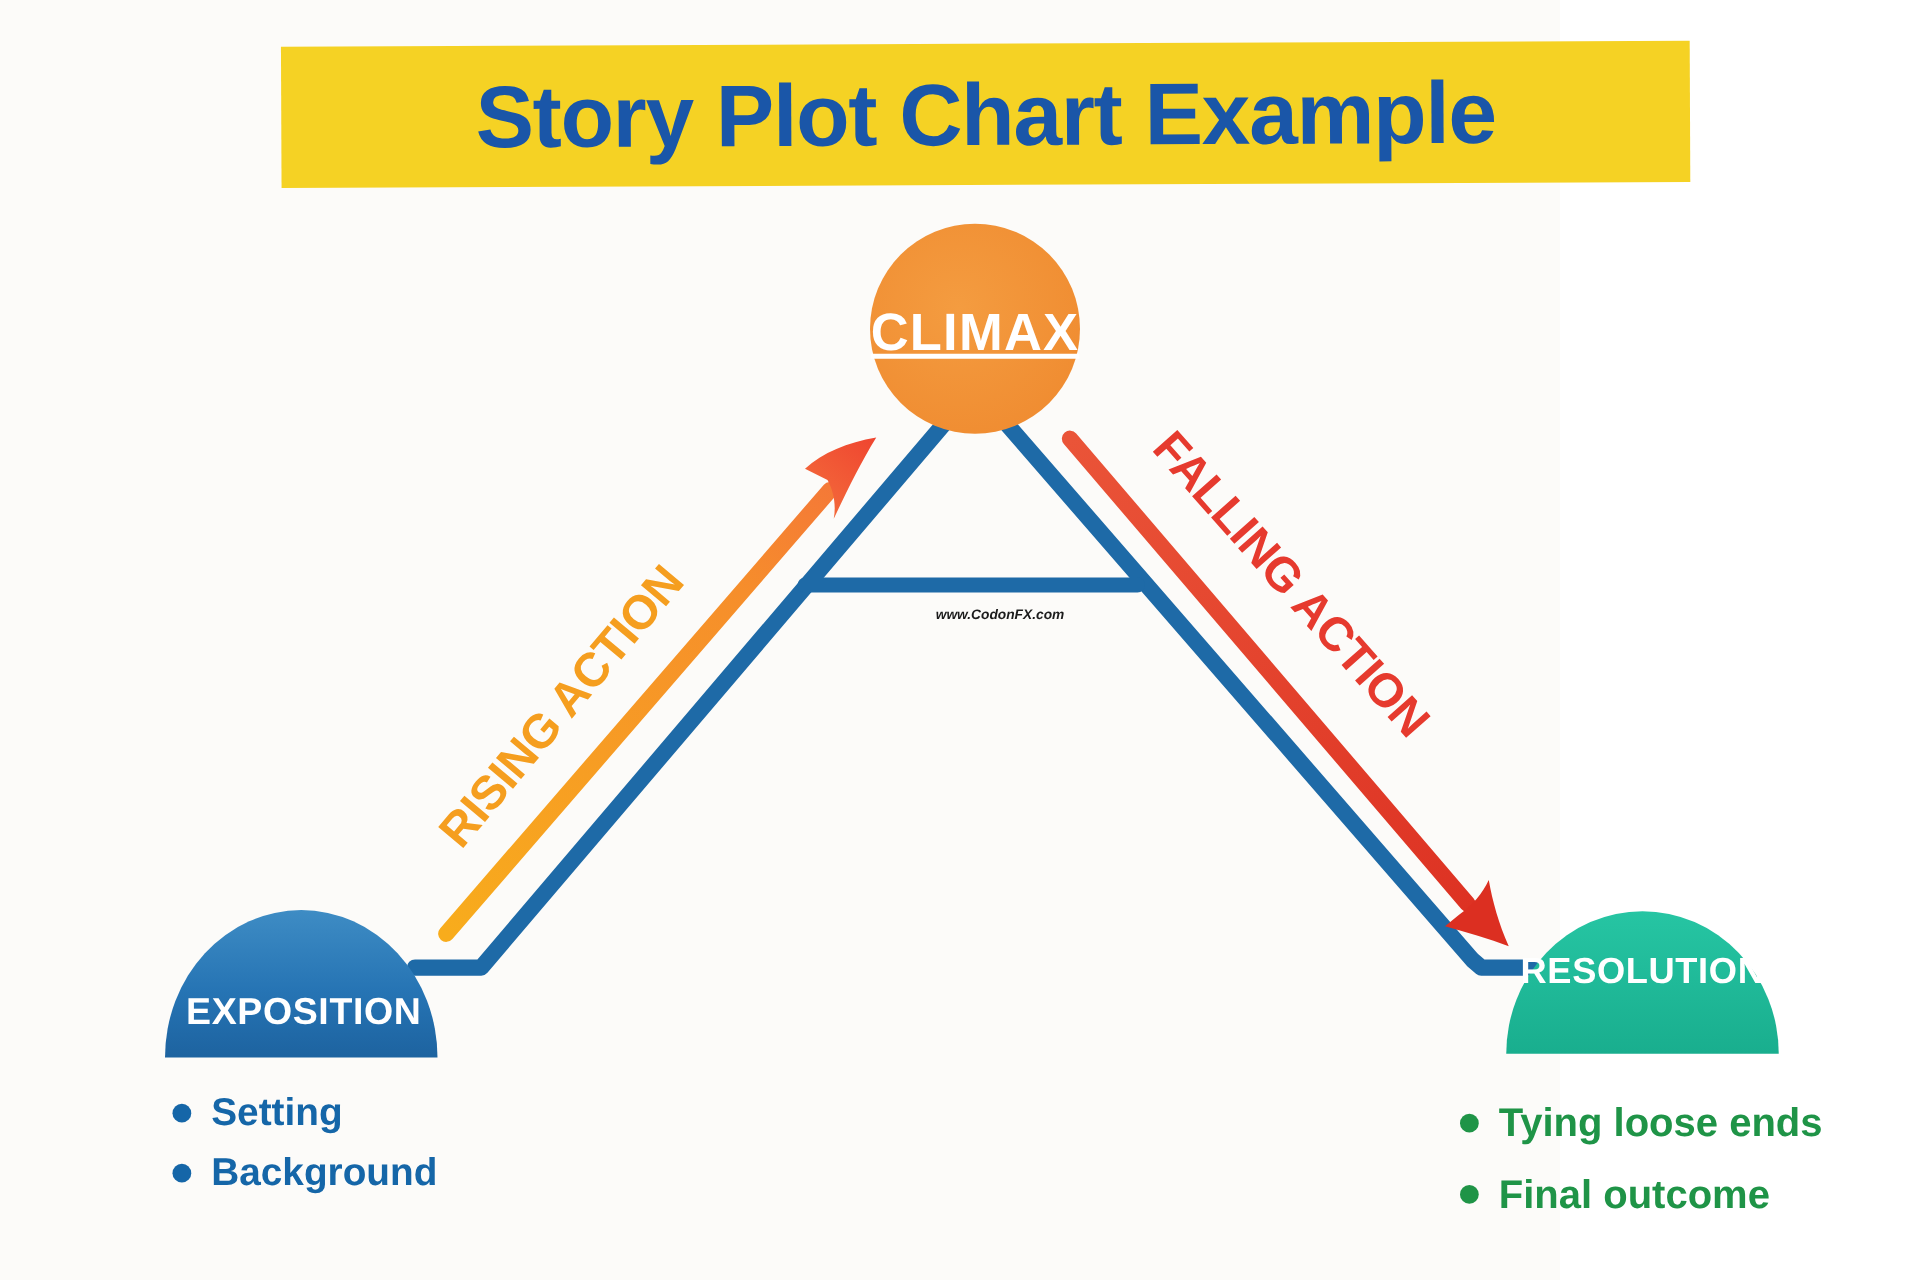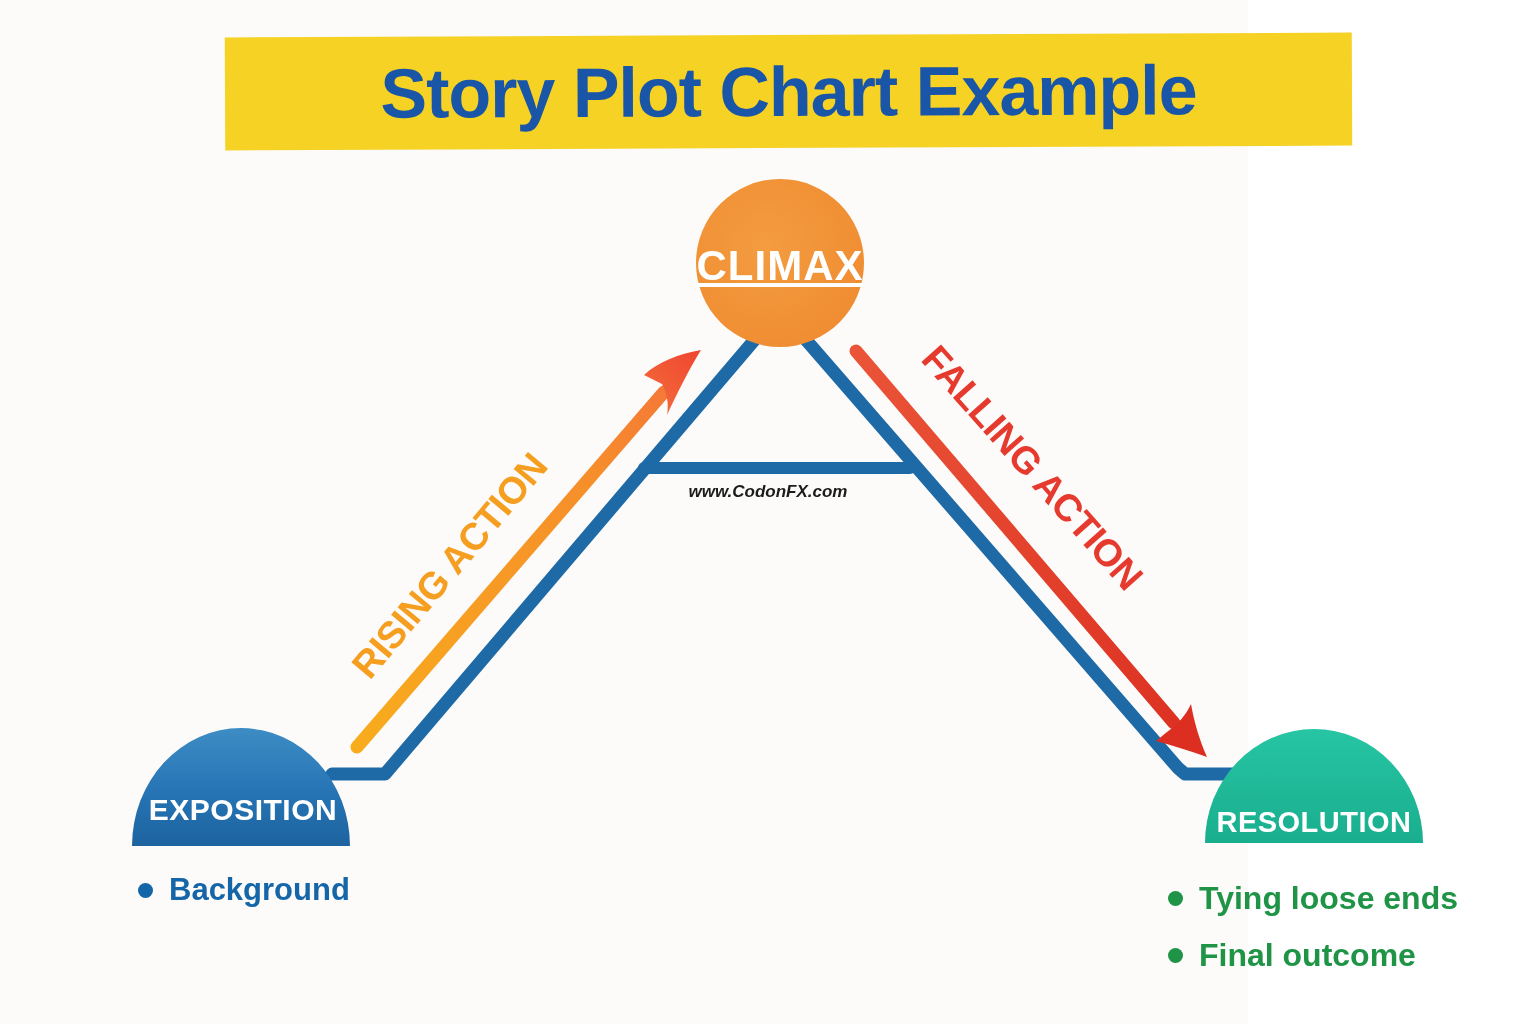--- a/index.html
+++ b/index.html
@@ -44,38 +44,38 @@
   
   .node-label {
     position: absolute;
     transform: translate(-50%, -50%);
     color: #FFFFFF;
     font-weight: 800;
     white-space: nowrap;
   }
   .climax-label     { left: 780px;  top: 266px; font-size: 42px; letter-spacing: 1px; text-decoration: underline; }
   .exposition-label { left: 243px;  top: 810px; font-size: 30px; letter-spacing: 0.5px; }
-  .resolution-label { left: 1314px; top: 778px; font-size: 29px; letter-spacing: 0.5px; margin-top: 44px; }
+  .resolution-label { left: 1314px; top: 778px; font-size: 29px; letter-spacing: 0.5px; }
 
   .conflict-label {
     position: absolute;
     left: 780px; top: 450px;
     transform: translate(-50%, -50%);
     font-size: 34px;
     font-weight: 800;
     letter-spacing: 2px;
     color: var(--conflict-slate, #7A94BB);
     white-space: nowrap;
   }
 
   .watermark {
     position: absolute;
-    left: 768px; top: 492px;
+    left: 800px; top: 492px;
     transform: translate(-50%, -50%);
-    font-size: 17px;
+    font-size: 11px;
     font-style: italic;
     font-weight: 600;
     color: var(--watermark-ink, #1C1C1C);
     white-space: nowrap;
   }
 
   
   .edge-label {
     position: absolute;
     font-weight: 800;
@@ -202,20 +202,24 @@
   <div class="watermark">www.CodonFX.com</div>
   <div class="node-label exposition-label">EXPOSITION</div>
   <div class="node-label resolution-label">RESOLUTION</div>
 
   <div class="edge-label rising-label">RISING ACTION</div>
   <div class="edge-label falling-label">FALLING ACTION</div>
 
   <ul class="detail-list list-left">
     <li>
       <span class="dot"></span>
+      <span>Setting</span>
+    </li>
+    <li>
+      <span class="dot"></span>
       <span>Background</span>
     </li>
   </ul>
 
   <ul class="detail-list list-right">
     <li>
       <span class="dot"></span>
       <span>Tying loose ends</span>
     </li>
     <li>

